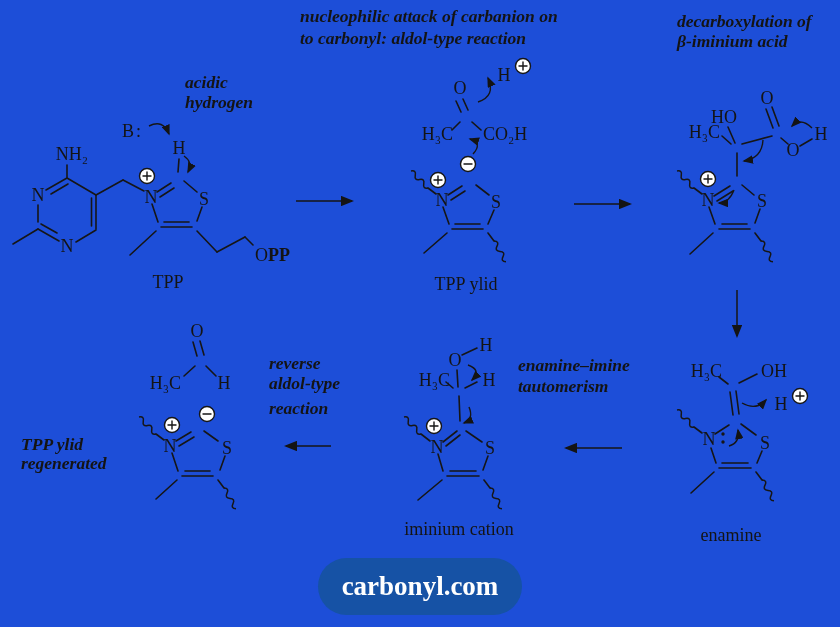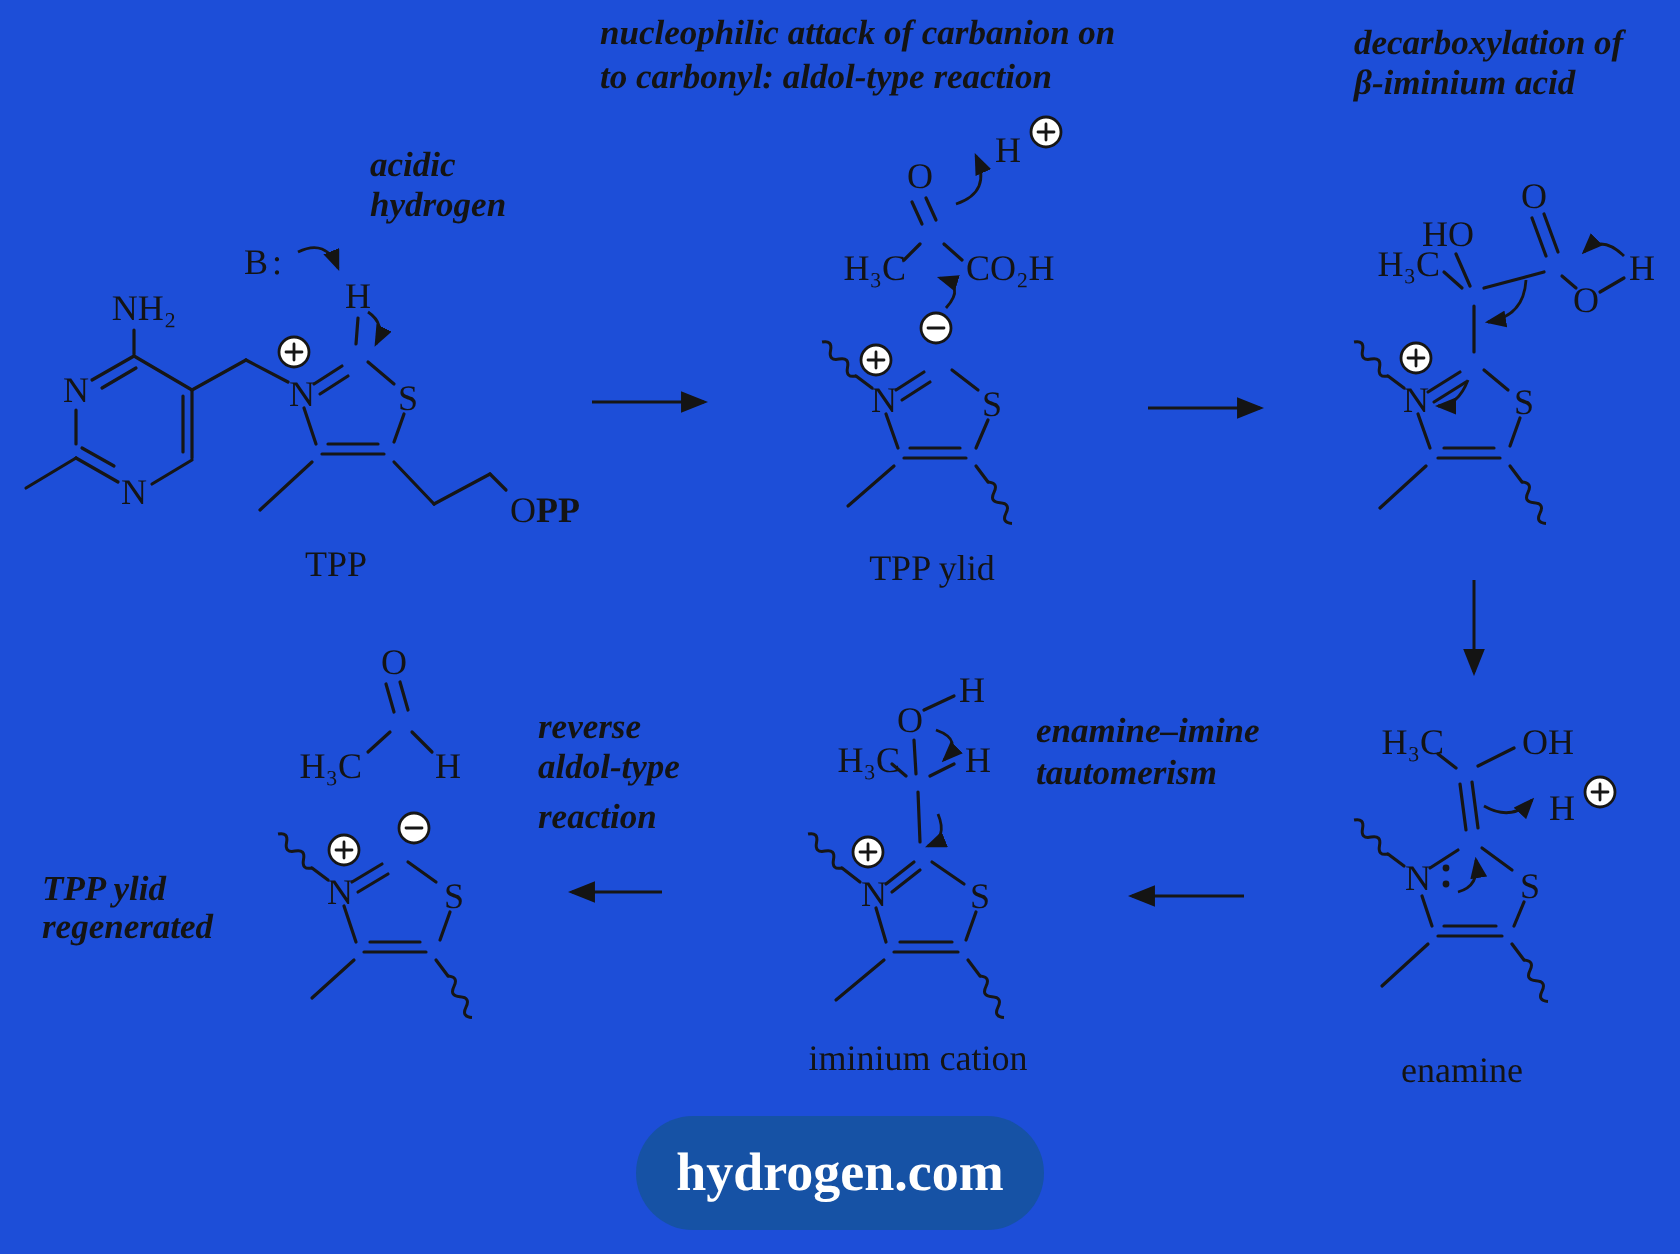--- a/index.html
+++ b/index.html
@@ -276,15 +276,15 @@
     <line class="bond" x1="172" y1="453" x2="178" y2="471"></line>
     <line class="bond" x1="177" y1="480" x2="156" y2="499"></line>
     <line class="bond" x1="164" y1="440" x2="156" y2="434"></line>
     <use href="#wave" transform="translate(156,434) rotate(225)"></use>
     <line class="bond" x1="218" y1="480" x2="224" y2="488"></line>
     <use href="#wave" transform="translate(224,488) rotate(60)"></use>
   </g>
 </svg>
 
   <div id="badge" style="background: rgb(22, 82, 165); color: rgb(255, 255, 255);">
-    <span>hydrogen.com</span>
+    <span>carbonyl.com</span>
   </div>
 </div>
 
 </body></html>

